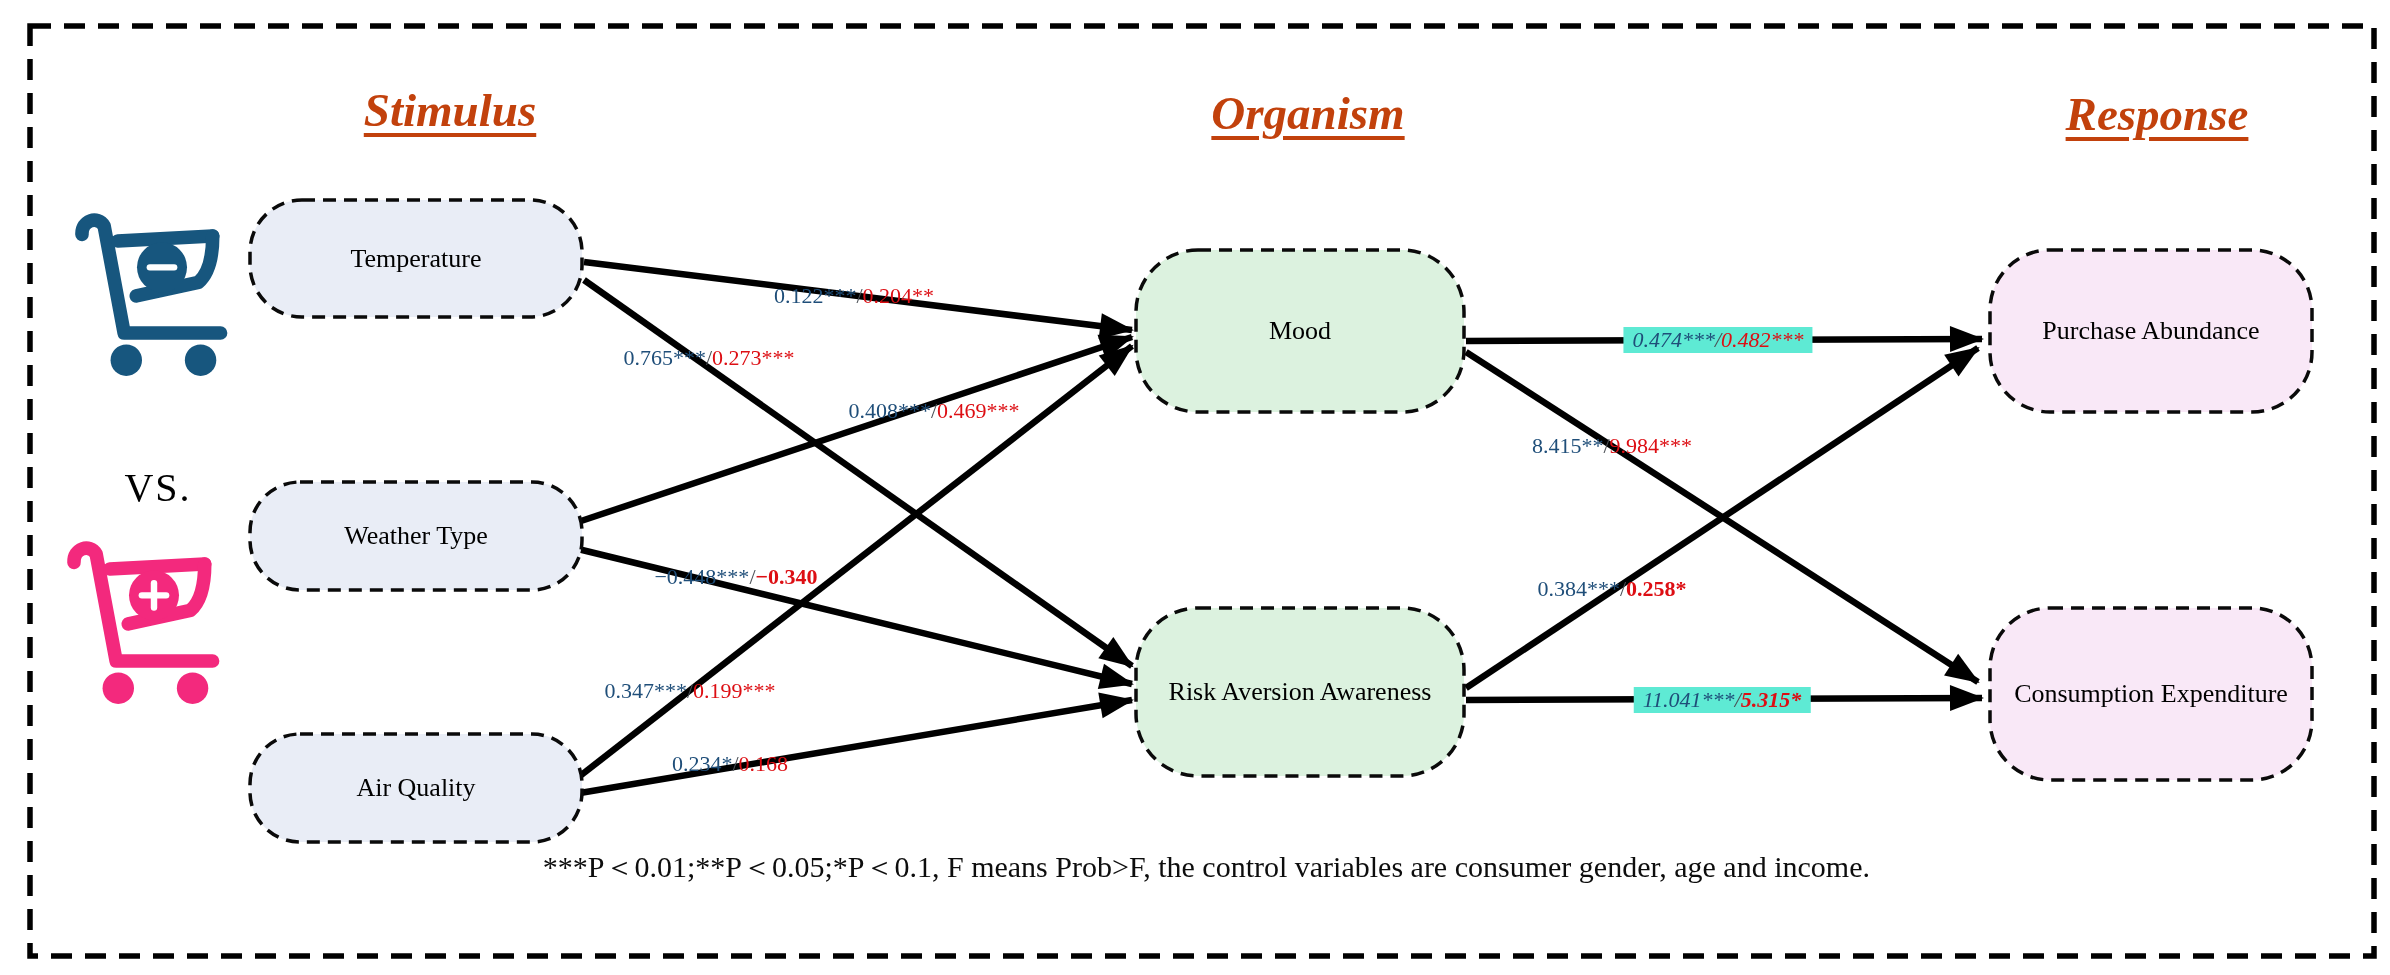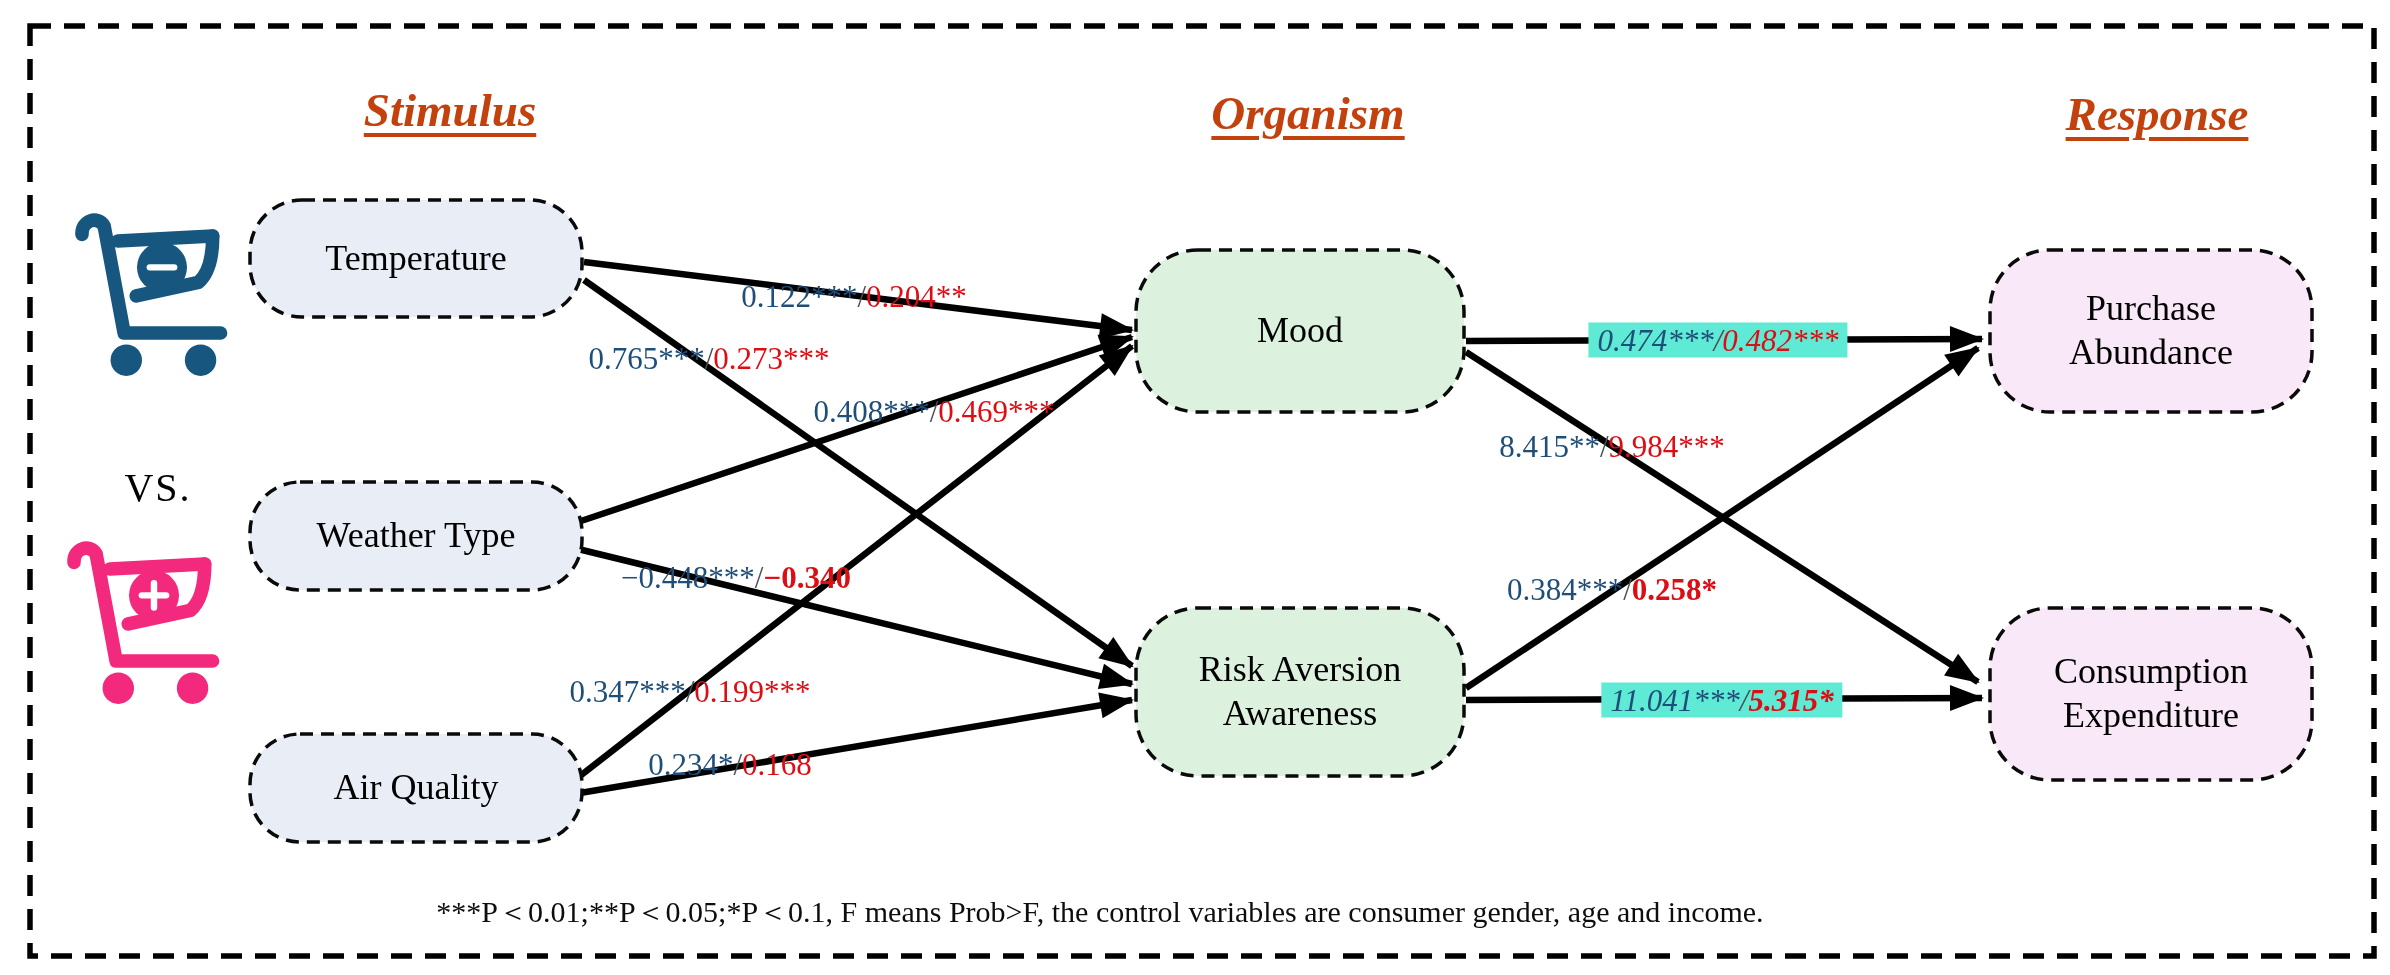--- a/index.html
+++ b/index.html
@@ -14,38 +14,38 @@
   .hdr{
     position:absolute;transform:translate(-50%,-50%);
     font-size:47px;font-weight:bold;font-style:italic;
     color:#c2410c;white-space:nowrap;
     text-decoration:underline;
     text-decoration-thickness:4px;
     text-underline-offset:7px;
   }
   .node-label{
     position:absolute;transform:translate(-50%,-50%);
-    font-size:36px;color:#000;text-align:center;line-height:1.22;
+    font-size:26px;color:#000;text-align:center;line-height:1.22;
   }
   .coef{
     position:absolute;transform:translate(-50%,-50%);
-    font-size:31px;white-space:nowrap;line-height:1;
+    font-size:22px;white-space:nowrap;line-height:1;
   }
   .coef .blue{color:#1F4E79;}
   .coef .red{color:#DD0E13;}
   .coef .sep{color:#4a4f55;}
   .coef .bold{font-weight:bold;}
   .coef.online{background:#5eead4;padding:2px 9px;font-style:italic;}
   .vs{
     position:absolute;transform:translate(-50%,-50%);
     font-size:40px;color:#000;white-space:nowrap;letter-spacing:2px;
   }
   .footnote{
-    position:absolute;left:330px;top:892px;width:1540px;
-    text-align:center;font-size:30px;color:#0d0d0d;white-space:nowrap;
+    position:absolute;left:330px;top:847px;width:1540px;
+    text-align:right;font-size:30px;color:#0d0d0d;white-space:nowrap;
   }
   .cart{position:absolute;}
 </style>
 </head>
 <body>
 
 <div id="canvas">
 
   <svg id="wires" width="2390" height="975" viewBox="0 0 2390 975">
     <defs>

